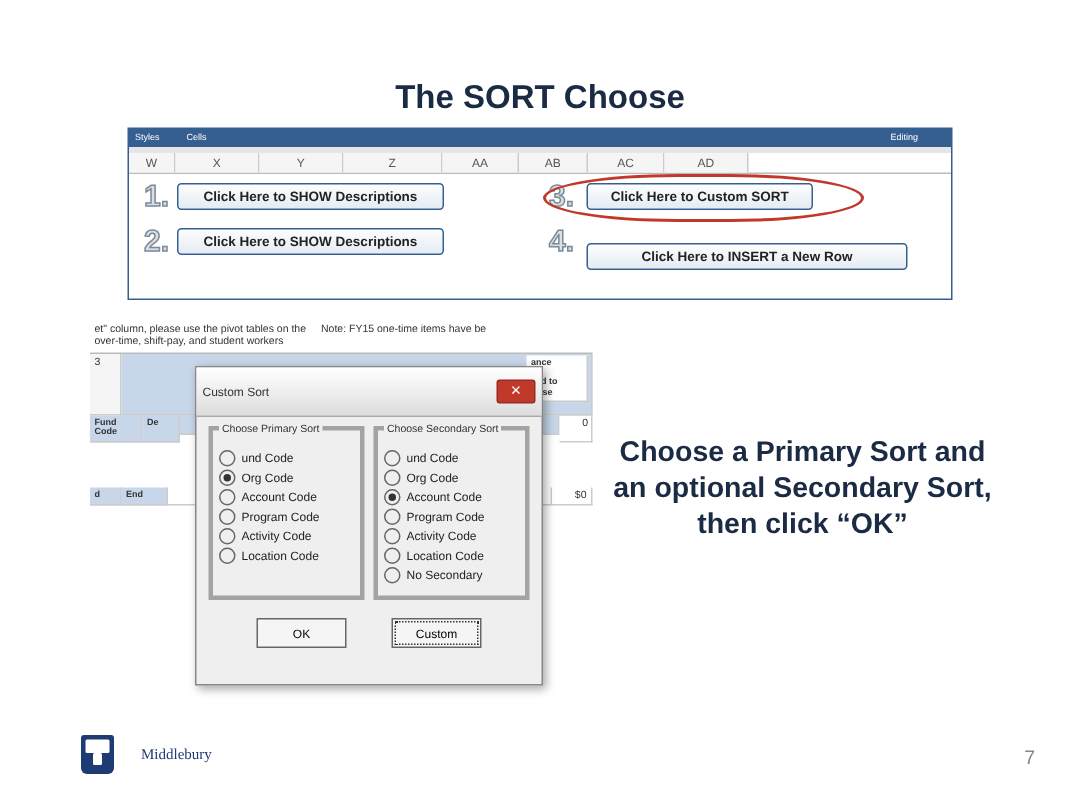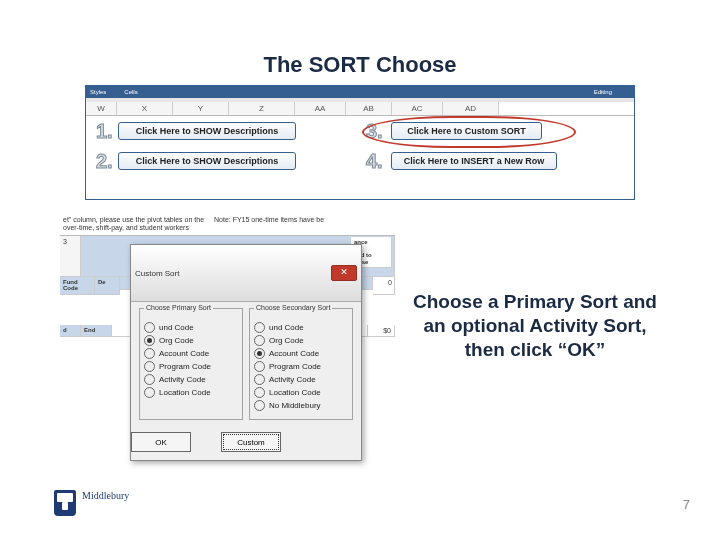--- a/index.html
+++ b/index.html
@@ -17,36 +17,36 @@
   .ribbtn{position:absolute;height:18px;border:1px solid #365f91;border-radius:3px;background:linear-gradient(#fdfdfd,#e4ecf4);font-size:9px;font-weight:700;color:#222;display:flex;align-items:center;justify-content:center;box-sizing:border-box;padding:0 4px;white-space:nowrap}
   .ring{position:absolute;border:2px solid #c0392b;border-radius:50%/60%;pointer-events:none}
   
   .shot2{position:absolute;left:60px;top:214px;width:335px;height:230px;box-sizing:border-box;background:#fff;overflow:visible}
   .ws-note{font-size:7px;color:#333;line-height:1.2;padding:2px 3px;border-bottom:1px solid #bbb}
   .ws-rowhdr{display:flex}
   .ws-rowhdr div{font-size:7px;color:#333;border-right:1px solid #ccc;border-bottom:1px solid #ccc;padding:2px 3px;background:#fff}
   .bluehdr{background:#c7d7e9!important;font-weight:700}
   
   .dlg{position:absolute;left:130px;top:244px;width:230px;background:#efefef;border:1px solid #888;box-shadow:2px 2px 6px rgba(0,0,0,.35);font-size:8px}
-  .dlg .tbar{display:flex;align-items:center;justify-content:space-between;background:linear-gradient(#fff,#ddd);border-bottom:1px solid #aaa;padding:20px 4px}
+  .dlg .tbar{display:flex;align-items:center;justify-content:space-between;background:linear-gradient(#fff,#ddd);border-bottom:1px solid #aaa;padding:8px 4px}
   .dlg .tbar .ttl{font-size:8px;color:#333}
   .dlg .tbar .xbtn{width:24px;height:14px;background:#c0392b;border:1px solid #962d22;border-radius:2px;color:#fff;font-size:9px;line-height:12px;text-align:center}
   .dlg .cols{display:flex;gap:6px;padding:6px 8px}
-  .dlg .grp{flex:1;border:1px solid #a3a3a3;padding:4px 4px 6px}
+  .dlg .grp{flex:1;border:3px solid #a3a3a3;padding:4px 4px 6px}
   .dlg .grp .glabel{position:relative;top:-10px;background:#efefef;padding:0 2px;font-size:7px;color:#333;display:inline-block}
   .dlg .opt{display:flex;align-items:center;gap:4px;margin:0 0 2px;font-size:8px;color:#222}
   .dlg .opt .radio{width:9px;height:9px;border:1px solid #666;border-radius:50%;display:inline-flex;align-items:center;justify-content:center}
   .dlg .opt .radio.sel::after{content:"";width:5px;height:5px;border-radius:50%;background:#333}
-  .dlg .btns{display:flex;gap:30px;padding:6px 0 8px}
+  .dlg .btns{display:flex;justify-content:center;gap:30px;padding:6px 0 24px}
   .dlg .btns .b{width:58px;height:18px;border:1px solid #666;background:#f5f5f5;font-size:8px;display:flex;align-items:center;justify-content:center}
   .dlg .btns .b.cancel{outline:1px dotted #333;outline-offset:-3px}
   
   .instr{position:absolute;left:405px;top:290px;width:260px;text-align:center;font-weight:700;font-size:19px;color:#1b2b44;line-height:1.25}
   
-  .logo{position:absolute;left:54px;bottom:24px;display:flex;align-items:flex-start;gap:6px}
+  .logo{position:absolute;left:54px;bottom:24px;display:flex;align-items:center;gap:18px}
   .shield{width:22px;height:26px;background:#1f3b73;border-radius:2px 2px 4px 4px;position:relative}
   .shield::before{content:"";position:absolute;left:3px;right:3px;top:3px;height:9px;background:#fff;border-radius:1px}
   .shield::after{content:"";position:absolute;left:8px;top:12px;width:6px;height:8px;background:#fff;border-radius:1px}
   .logotext{font-size:10px;color:#1f3b73;font-family:Georgia,serif}
   .pagenum{position:absolute;right:30px;bottom:28px;color:#888;font-size:13px}
 </style>
 </head>
 <body>
 <div class="slide">
 
@@ -73,21 +73,21 @@
     <span class="num" style="left:10px;top:4px">1.</span>
     <div class="ribbtn" style="left:32px;top:6px;width:178px">Click Here to SHOW Descriptions</div>
     <span class="num" style="left:280px;top:4px">3.</span>
     <div class="ribbtn" style="left:305px;top:6px;width:151px">Click Here to Custom SORT</div>
     <div class="ring" style="left:276px;top:0;width:210px;height:28px"></div>
   </div>
   <div class="ribbonrow">
     <span class="num" style="left:10px;top:0">2.</span>
     <div class="ribbtn" style="left:32px;top:2px;width:178px">Click Here to SHOW Descriptions</div>
     <span class="num" style="left:280px;top:0">4.</span>
-    <div class="ribbtn" style="left:305px;top:2px;width:166px">Click Here to INSERT a New Row</div>
+    <div class="ribbtn" style="left:305px;top:12px;width:214px">Click Here to INSERT a New Row</div>
   </div>
 </div>
 
 <div class="shot2">
   <div class="ws-note">
     <span>et" column, please use the pivot tables on the</span>
     <span style="margin-left:8px">Note: FY15 one-time items have be</span><br>
     <span>over-time, shift-pay, and student workers</span>
   </div>
   <div class="ws-rowhdr">
@@ -170,31 +170,31 @@
       <div class="opt">
             <span class="radio"></span>
             <span>Activity Code</span>
           </div>
       <div class="opt">
             <span class="radio"></span>
             <span>Location Code</span>
           </div>
       <div class="opt">
             <span class="radio"></span>
-            <span>No Middlebury</span>
+            <span>No Secondary</span>
           </div>
     </div>
   </div>
   <div class="btns">
     <div class="b">OK</div>
     <div class="b cancel">Custom</div>
   </div>
 </div>
 
-<div class="instr">Choose a Primary Sort and an optional Activity Sort, then click “OK”</div>
+<div class="instr">Choose a Primary Sort and an optional Secondary Sort, then click “OK”</div>
 
 <div class="logo">
   <div class="shield"></div>
   <span class="logotext">Middlebury</span>
 </div>
 <div class="pagenum">7</div>
 
 </div>
 
 </body></html>

